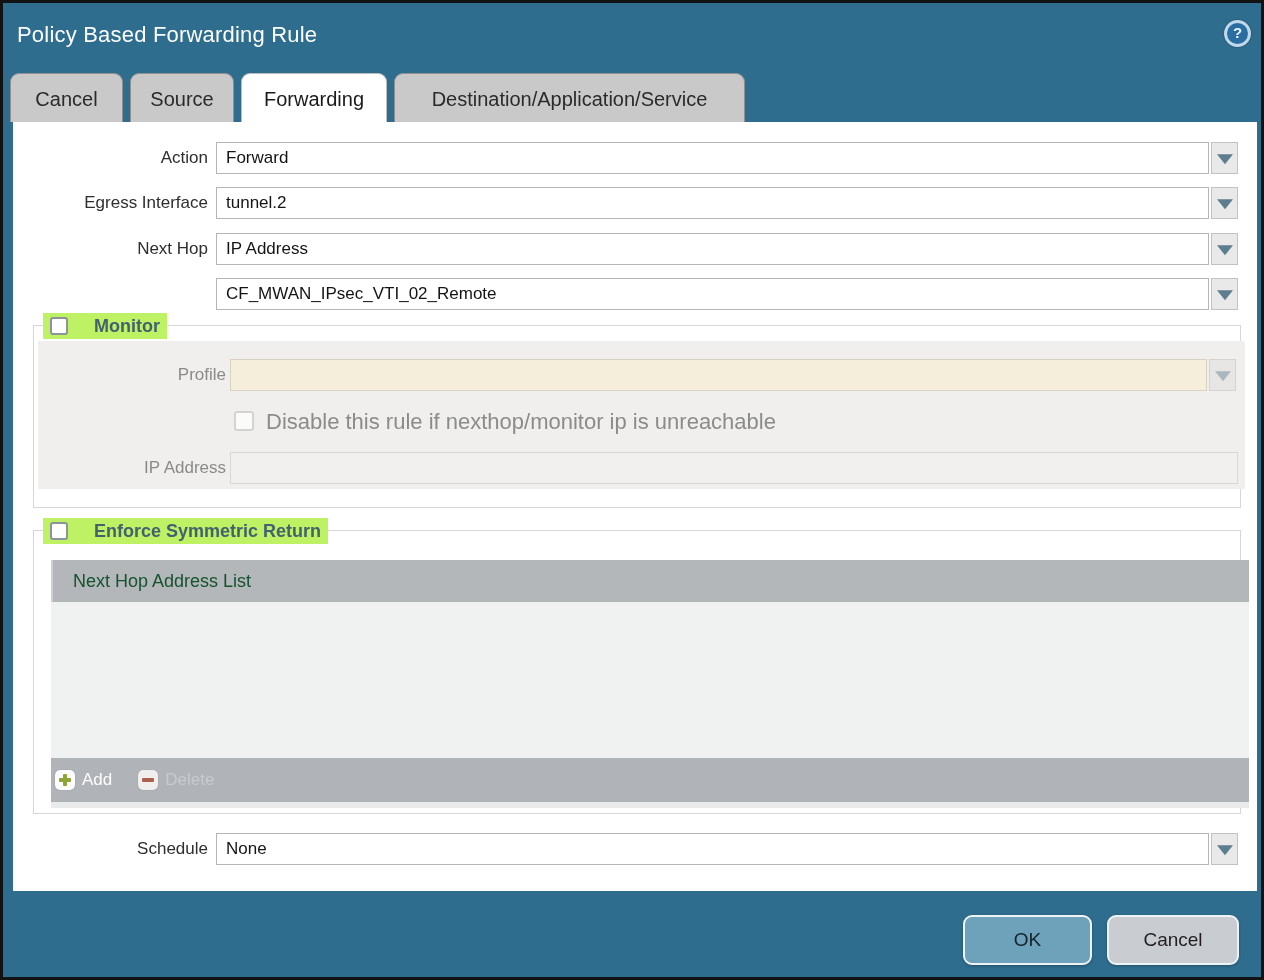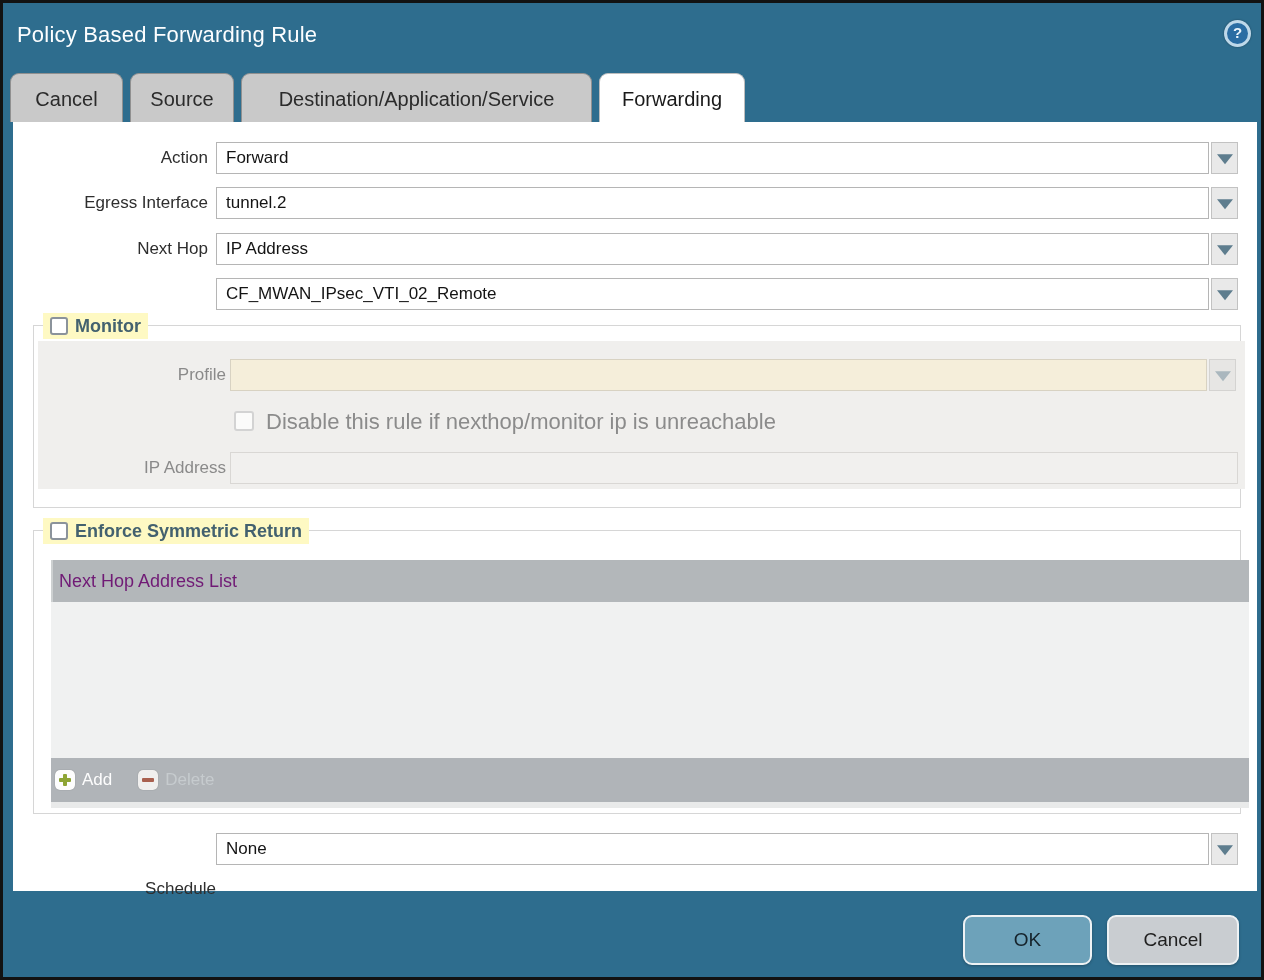--- a/index.html
+++ b/index.html
@@ -27,36 +27,36 @@
   .field{position:absolute;height:30px;border:1px solid #b5b5b5;background:#fff;font-size:17px;color:#141414;
          line-height:30px;padding-left:9px;box-sizing:content-box;overflow:hidden;white-space:nowrap;}
   .ddbtn{position:absolute;width:27px;height:32px;background:#e9e9e9;border:1px solid #c2c2c2;box-sizing:border-box;cursor:pointer;}
   .ddbtn .arr{position:absolute;left:50%;top:50%;transform:translate(-50%,-38%);width:0;height:0;
               border-left:8px solid transparent;border-right:8px solid transparent;border-top:10px solid #5e7d8e;}
   .ddbtn.disabled{background:#e7e6e4;border-color:#d4d3d1;}
   .ddbtn.disabled .arr{border-top-color:#aab7be;}
 
   
   .fset{position:absolute;border:1px solid #d6d6d6;box-sizing:border-box;}
-  .legend{position:absolute;left:9px;top:-13px;background:#fef9c3;padding:0 7px;display:flex;align-items:center;gap:7px;height:26px;}
+  .legend{position:absolute;left:9px;top:-13px;background:#bef264;padding:0 7px;display:flex;align-items:center;gap:26px;height:26px;}
   .legend .cb{width:18px;height:18px;background:#fff;border:2px solid #8b939b;border-radius:3px;box-sizing:border-box;cursor:pointer;}
   .legend .cap{font-size:18px;font-weight:bold;color:#43616f;}
 
   .grayPanel{position:absolute;background:#f0efed;padding-left:9px;}
   .glabel{position:absolute;text-align:right;font-size:17px;color:#8a8a8a;line-height:32px;}
   .dfield{position:absolute;height:30px;box-sizing:content-box;}
   .profileField{background:#f5eeda;border:1px solid #d8d2c2;}
   .ipField{background:#f1f0ee;border:1px solid #d9d7d4;}
   .dcb{position:absolute;width:20px;height:20px;background:#fbfbfa;border:2px solid #d3d3d3;border-radius:3px;box-sizing:border-box;}
   .dcbText{position:absolute;font-size:22px;color:#8b8b8b;line-height:24px;}
 
   
   .tbl{position:absolute;background:#f0f1f1;}
   .tblHead{height:42px;background:#b3b7ba;border-left:2px solid #cdd0d1;box-sizing:border-box;
-           color:#701a75;font-size:18px;line-height:42px;padding-left:6px;}
+           color:#14532d;font-size:18px;line-height:42px;padding-left:20px;}
   .tblBody{height:156px;background:#f0f1f1;}
   .tblFoot{height:44px;background:#b0b4b8;display:flex;align-items:center;padding-left:4px;gap:26px;}
   .tblStrip{height:6px;background:#e9eaea;}
   .tbtn{display:flex;align-items:center;gap:7px;cursor:pointer;}
   .ticon{position:relative;width:20px;height:20px;border-radius:5px;background:#fdfdfd;box-shadow:0 0 1px rgba(0,0,0,.35);}
   .ticon .h{position:absolute;left:4px;top:8px;width:12px;height:4px;border-radius:1px;}
   .ticon .v{position:absolute;left:8px;top:4px;width:4px;height:12px;border-radius:1px;}
   .plus .h,.plus .v{background:#8ea535;}
   .minus .h{background:#a9604f;}
   .tbtn .lbl{font-size:17px;}
@@ -79,22 +79,22 @@
   <div class="title">Policy Based Forwarding Rule</div>
 
   <div class="help">
     <div class="inner"></div>
     <div class="q">?</div>
   </div>
 
   <div class="tabs">
     <div class="tab t0">Cancel</div>
     <div class="tab t1">Source</div>
+    <div class="tab t3 active">Forwarding</div>
     <div class="tab t2">Destination/Application/Service</div>
-    <div class="tab t3 active">Forwarding</div>
   </div>
 
   <div class="panel">
 
     <div class="flabel" style="left:0;top:20px;">Action</div>
     <div class="field" style="left:203px;top:20px;width:982px;">Forward</div>
     <div class="ddbtn" style="left:1198px;top:20px;">
         <div class="arr"></div>
       </div>
 
@@ -156,21 +156,21 @@
             <div class="ticon minus">
                 <div class="h"></div>
               </div>
             <div class="lbl">Delete</div>
           </div>
         </div>
         <div class="tblStrip"></div>
       </div>
     </div>
 
-    <div class="flabel" style="left:8px;top:711px;margin-top:40px;">Schedule</div>
+    <div class="flabel" style="left:0;top:711px;">Schedule</div>
     <div class="field" style="left:203px;top:711px;width:982px;">None</div>
     <div class="ddbtn" style="left:1198px;top:711px;">
         <div class="arr"></div>
       </div>
 
   </div>
 
   <div class="btn cancel">Cancel</div>
   <div class="btn ok">OK</div>
 

